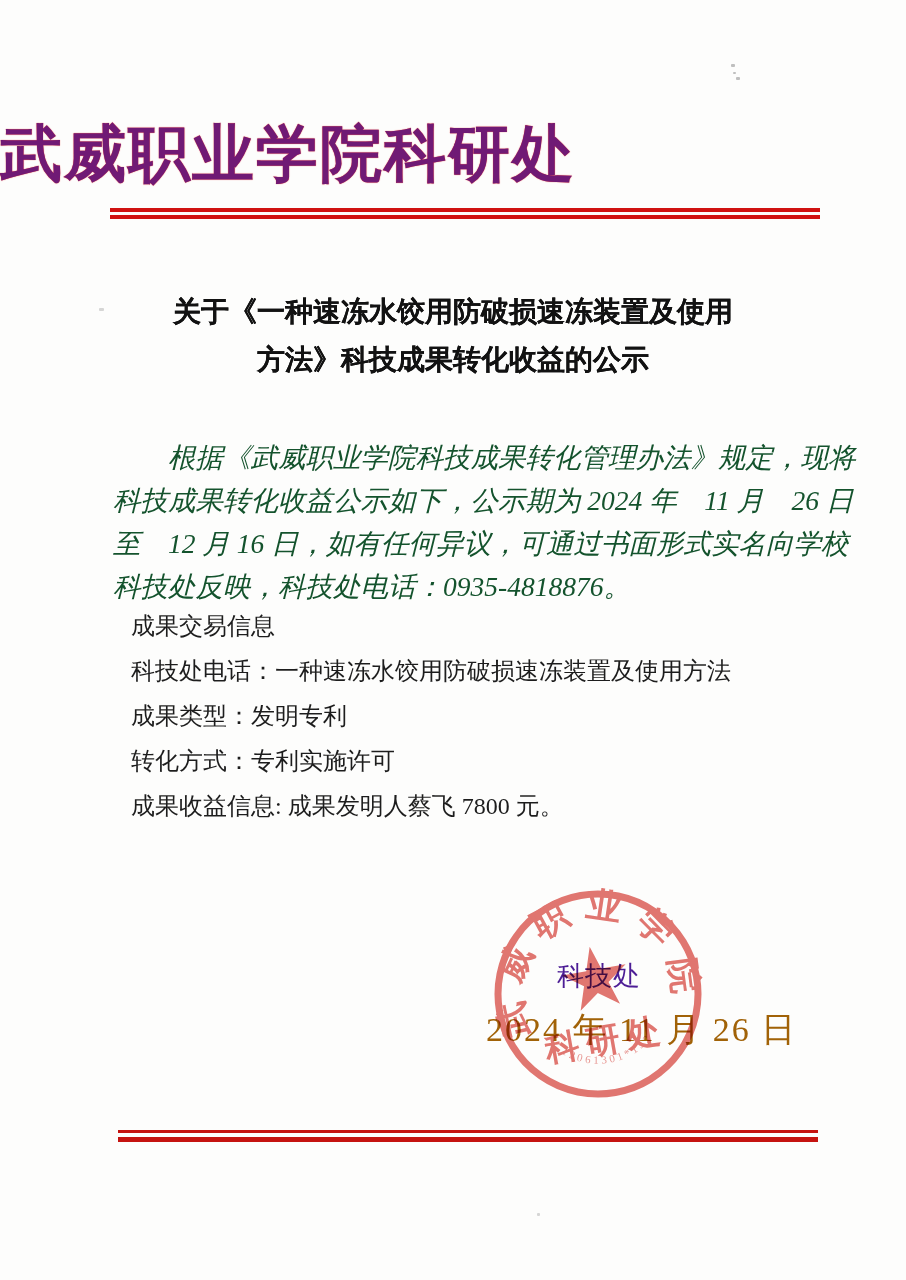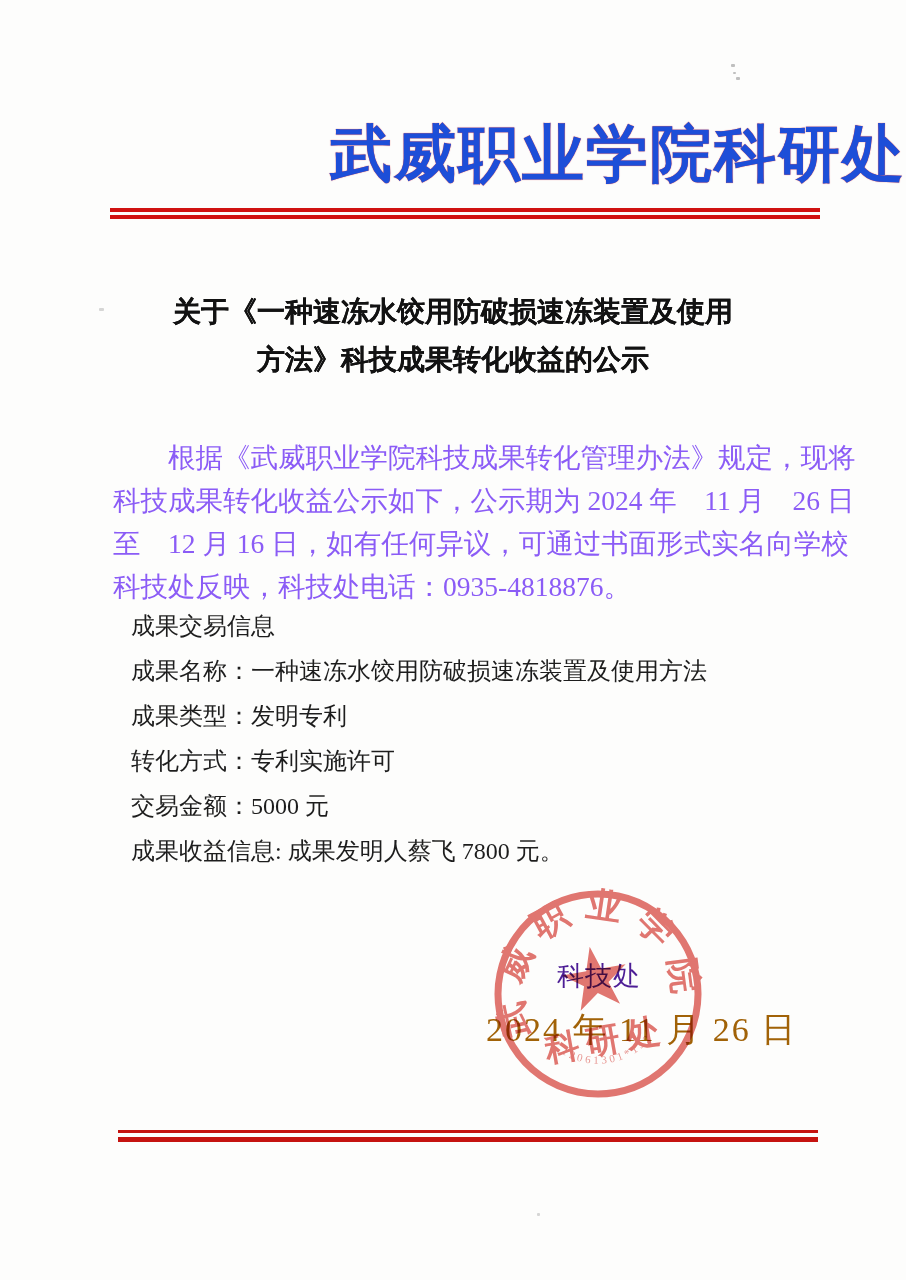--- a/index.html
+++ b/index.html
@@ -7,23 +7,23 @@
     position:relative;
     width:906px;height:1280px;
     background:#fdfdfc;
     overflow:hidden;
     font-family:"Liberation Serif","DejaVu Serif",serif;
     color:#1b1b1b;
   }
   
   .letterhead-title{
     position:absolute;top:112px;left:0;width:100%;
-    text-align:right;
+    text-align:left;
     font-size:62px;font-weight:700;
-    color:#1d4ed8;
+    color:#701a75;
     letter-spacing:2px;
     text-shadow:0 0 1px #e8241c;
     white-space:nowrap;
     font-family:Liberation Mono, monospace;
   }
   .double-rule{
     position:absolute;left:110px;width:710px;
     border-top:4px solid #d01211;
     border-bottom:4px solid #d01211;
     height:3px;
@@ -41,21 +41,22 @@
     text-align:center;
     font-size:28px;font-weight:700;
     line-height:48px;
     color:#121212;
     text-shadow:0 0 .5px #000;
   }
   
   .body-paragraph{
     position:absolute;top:436px;left:113px;width:705px;
     font-size:27.5px;line-height:43px;
-    color:#8b5cf6;
+    color:#14532d;
+    font-style:italic;
   }
   .body-line{white-space:nowrap;}
   .body-line.indent{text-indent:2em;}
   .info-block{
     position:absolute;top:604px;left:131px;width:690px;
     font-size:24px;line-height:45px;
     color:#1d1d1d;
   }
   .info-line{white-space:nowrap;}
   
@@ -104,24 +105,23 @@
 
   <div class="body-paragraph">
     <div class="body-line indent">根据《武威职业学院科技成果转化管理办法》规定，现将</div>
     <div class="body-line">科技成果转化收益公示如下，公示期为 2024 年　11 月　26 日</div>
     <div class="body-line">至　12 月 16 日，如有任何异议，可通过书面形式实名向学校</div>
     <div class="body-line">科技处反映，科技处电话：0935-4818876。</div>
   </div>
 
   <div class="info-block">
     <div class="info-line">成果交易信息</div>
-    <div class="info-line">成果名称：一种速冻水饺用防破损速冻装置及使用方法</div>
+    <div class="info-line">科技处电话：一种速冻水饺用防破损速冻装置及使用方法</div>
     <div class="info-line">成果类型：发明专利</div>
     <div class="info-line">转化方式：专利实施许可</div>
-    <div class="info-line">交易金额：5000 元</div>
     <div class="info-line">成果收益信息: 成果发明人蔡飞 7800 元。</div>
   </div>
 
   <div class="sig-dept">科技处</div>
   <div class="sig-date">2024 年 11 月 26 日</div>
 
   <svg class="stamp" viewBox="-116 -116 232 232">
     <defs>
       <path id="ringPath" d="M -71.4 26 A 76 76 0 1 1 71.4 26" fill="none"></path>
       <path id="serialPath" d="M -57.3 40 A 70 70 0 0 0 57.3 40" fill="none"></path>

